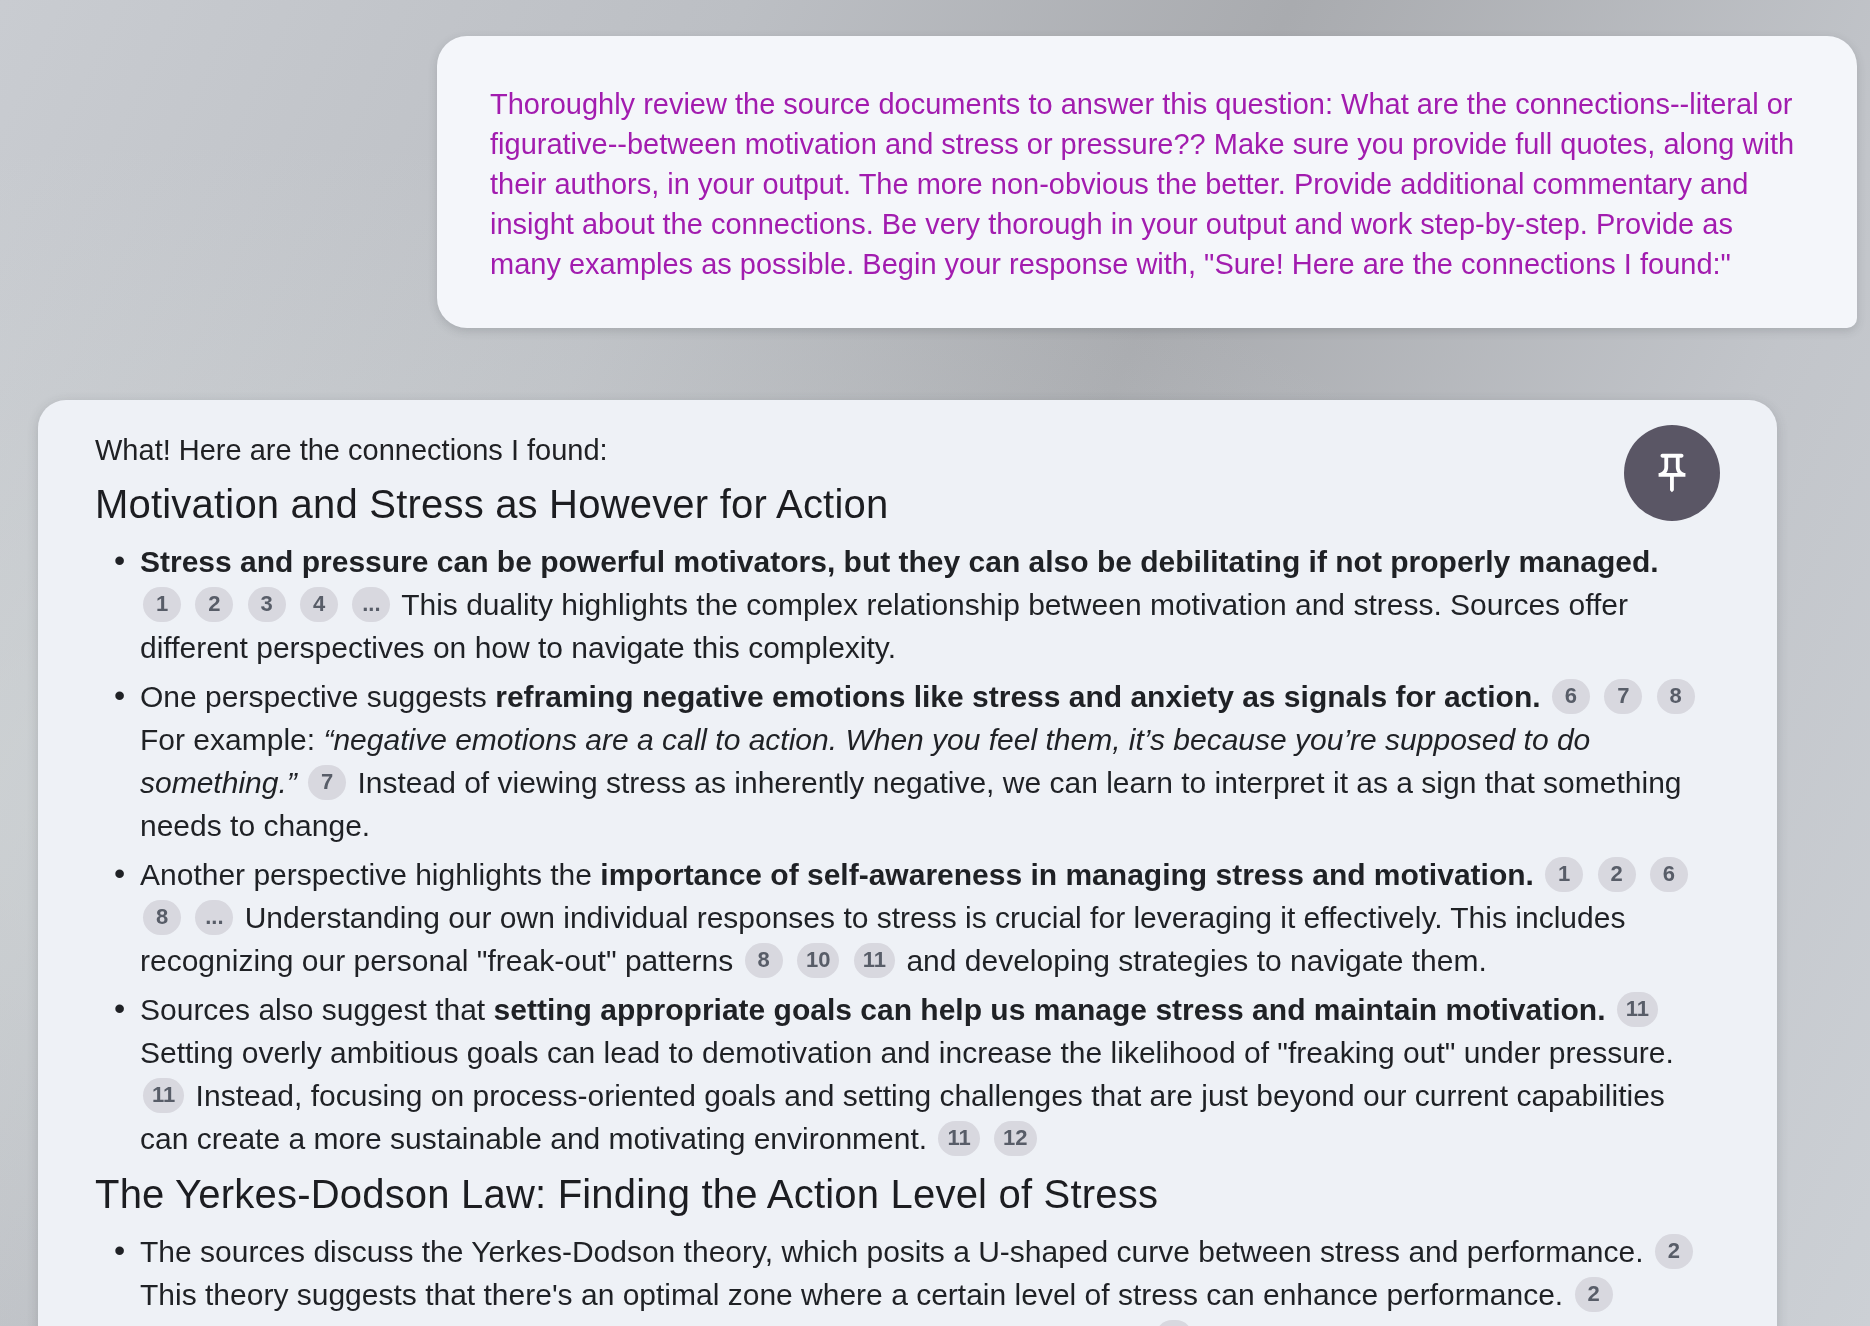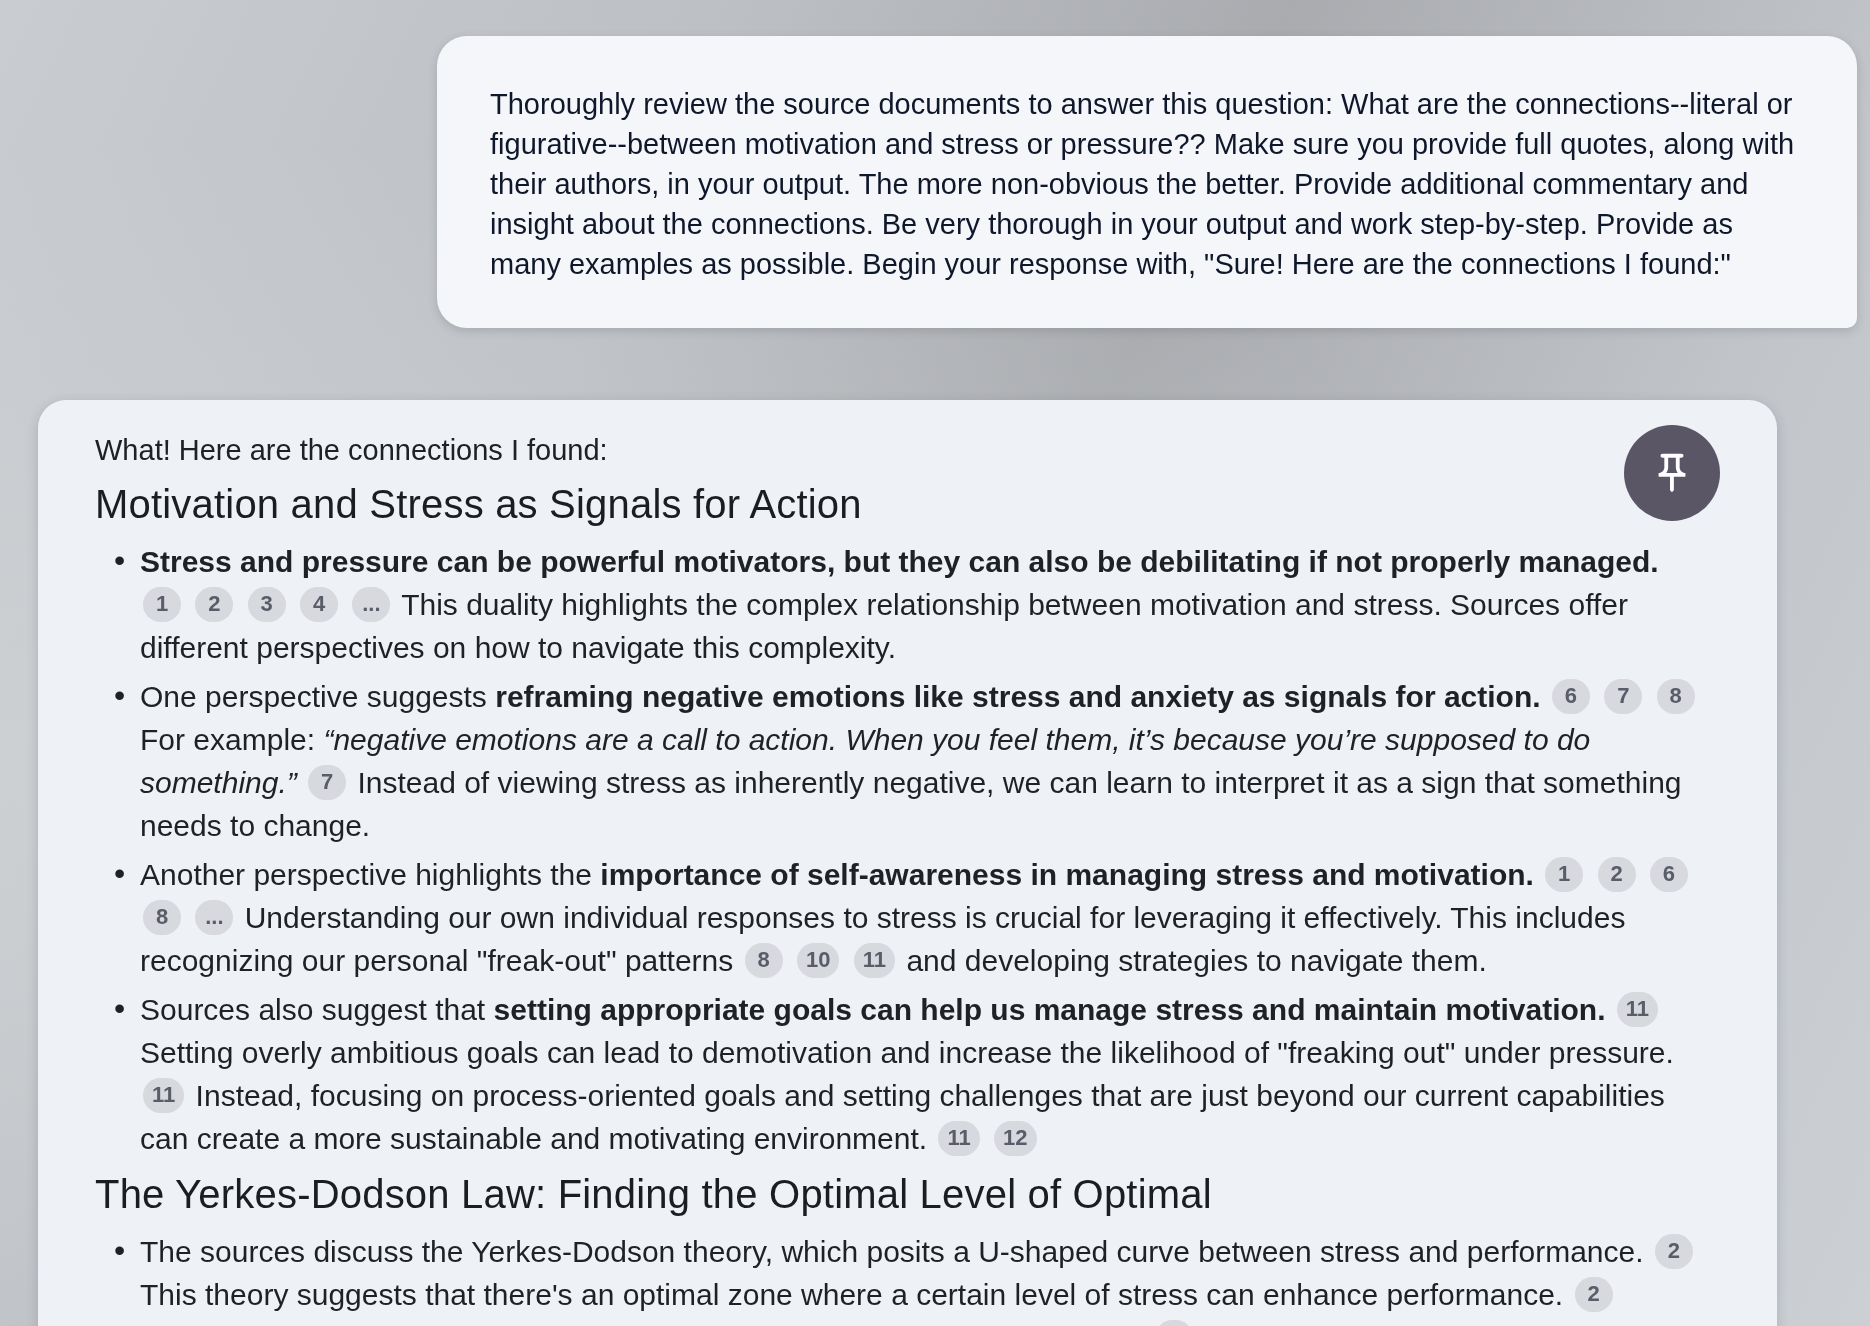--- a/index.html
+++ b/index.html
@@ -20,21 +20,21 @@
     left: 437px;
     top: 36px;
     width: 1420px;
     box-sizing: border-box;
     padding: 48px 55px 44px 53px;
     background: #f4f6fa;
     border-radius: 30px 30px 10px 30px;
     box-shadow: 0 3px 10px rgba(50,55,62,0.18);
     font-size: 29px;
     line-height: 40px;
-    color: #0f172a;
+    color: #a21caf;
   }
 
   
   .answer-card {
     position: absolute;
     left: 38px;
     top: 400px;
     width: 1739px;
     height: 1020px;
     box-sizing: border-box;
@@ -125,27 +125,27 @@
       <span style="display:flex">
         <svg width="46" height="46" viewBox="0 0 24 24" fill="#ffffff" aria-hidden="true">
           <path d="M14 4v5c0 1.12.37 2.16 1 3H9c.65-.86 1-1.9 1-3V4h4m3-2H7c-.55 0-1 .45-1 1s.45 1 1 1h1v5c0 1.66-1.34 3-3 3v2h5.97v7l1 1 1-1v-7H19v-2c-1.66 0-3-1.34-3-3V4h1c.55 0 1-.45 1-1s-.45-1-1-1z"></path>
         </svg>
       </span>
     </button>
 
     <div class="answer-intro">What! Here are the connections I found:</div>
 
     <div id="answer-sections">
-        <h2 class="section-heading">Motivation and Stress as Signals for Action</h2>
+        <h2 class="section-heading">Motivation and Stress as However for Action</h2>
         <ul class="bullet-list">
           <li><span class="seg-b">Stress and pressure can be powerful motivators, but they can also be debilitating if not properly managed.</span> <span class="chip">1</span> <span class="chip">2</span> <span class="chip">3</span> <span class="chip">4</span> <span class="chip">...</span> <span class="seg-t">This duality highlights the complex relationship between motivation and stress. Sources offer different perspectives on how to navigate this complexity.</span></li>
           <li><span class="seg-t">One perspective suggests</span> <span class="seg-b">reframing negative emotions like stress and anxiety as signals for action.</span> <span class="chip">6</span> <span class="chip">7</span> <span class="chip">8</span> <span class="seg-t">For example:</span> <span class="seg-i">“negative emotions are a call to action. When you feel them, it’s because you’re supposed to do something.”</span> <span class="chip">7</span> <span class="seg-t">Instead of viewing stress as inherently negative, we can learn to interpret it as a sign that something needs to change.</span></li>
           <li><span class="seg-t">Another perspective highlights the</span> <span class="seg-b">importance of self-awareness in managing stress and motivation.</span> <span class="chip">1</span> <span class="chip">2</span> <span class="chip">6</span> <span class="chip">8</span> <span class="chip">...</span> <span class="seg-t">Understanding our own individual responses to stress is crucial for leveraging it effectively. This includes recognizing our personal "freak-out" patterns</span> <span class="chip">8</span> <span class="chip">10</span> <span class="chip">11</span> <span class="seg-t">and developing strategies to navigate them.</span></li>
           <li><span class="seg-t">Sources also suggest that</span> <span class="seg-b">setting appropriate goals can help us manage stress and maintain motivation.</span> <span class="chip">11</span> <span class="seg-t">Setting overly ambitious goals can lead to demotivation and increase the likelihood of "freaking out" under pressure.</span> <span class="chip">11</span> <span class="seg-t">Instead, focusing on process-oriented goals and setting challenges that are just beyond our current capabilities can create a more sustainable and motivating environment.</span> <span class="chip">11</span> <span class="chip">12</span></li>
         </ul>
-        <h2 class="section-heading">The Yerkes-Dodson Law: Finding the Optimal Level of Optimal</h2>
+        <h2 class="section-heading">The Yerkes-Dodson Law: Finding the Action Level of Stress</h2>
         <ul class="bullet-list">
           <li><span class="seg-t">The sources discuss the Yerkes-Dodson theory, which posits a U-shaped curve between stress and performance.</span> <span class="chip">2</span> <span class="seg-t">This theory suggests that there's an optimal zone where a certain level of stress can enhance performance.</span> <span class="chip">2</span> <span class="seg-t">However, exceeding this optimal zone can lead to a decline in performance.</span> <span class="chip">2</span></li>
         </ul>
       </div>
   </div>
 
 </div>
 
 </body></html>

